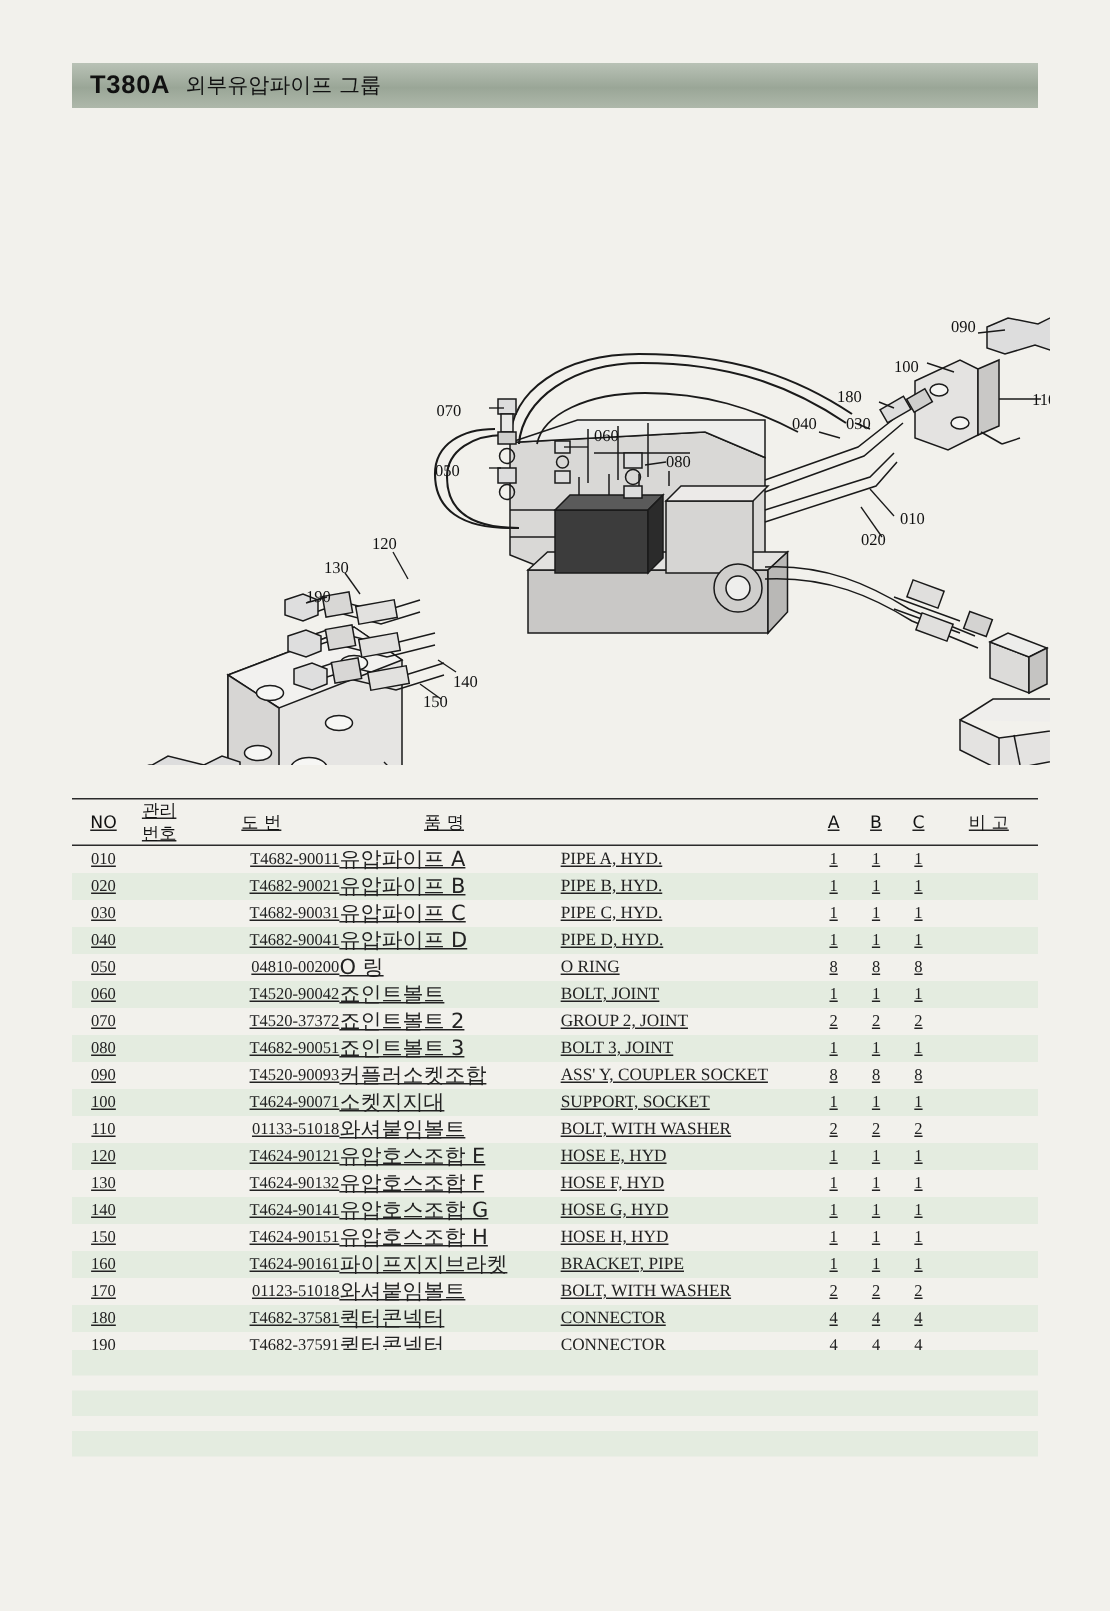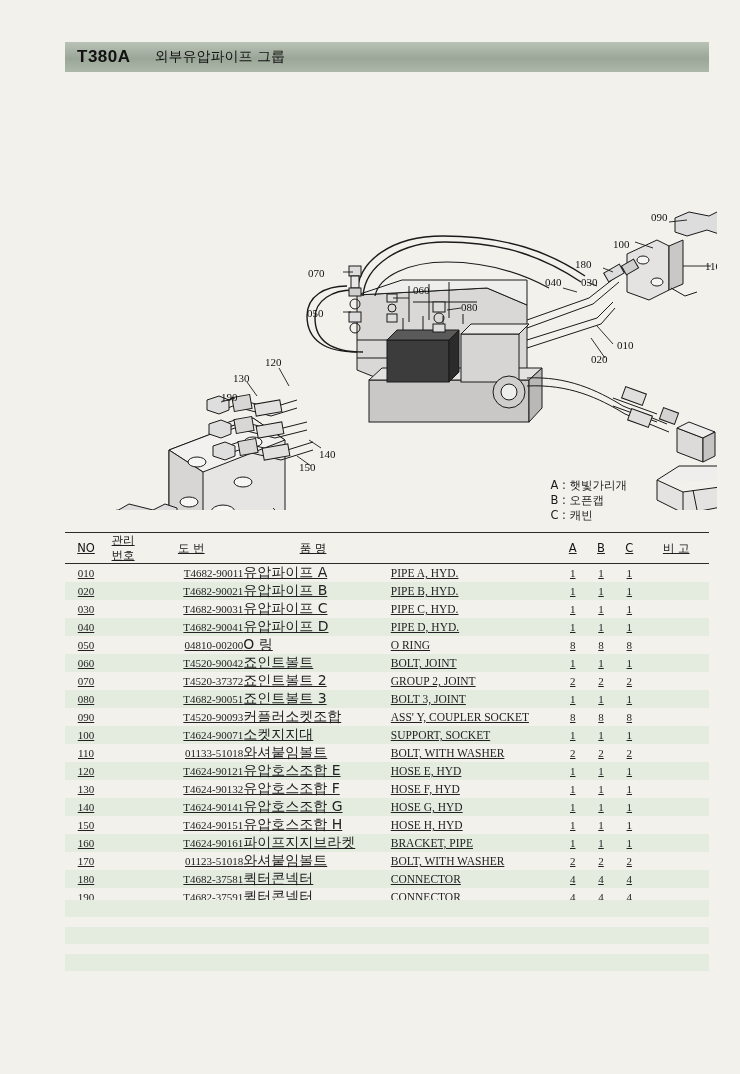--- a/index.html
+++ b/index.html
@@ -10,23 +10,24 @@
     width: 740px;
     height: 1074px;
     background: #f2f1ec;
     font-family: "Liberation Serif", serif;
     color: #222;
     position: relative;
     overflow: hidden;
   }
   .page {
     position: absolute;
-    left: 17px; top: 0;
+    left: 0; top: 0;
     width: 652px;
     height: 1074px;
+    padding-left: 34px;
   }
 
   
   .header-bar {
     position: absolute;
     left: 48px;
     top: 42px;
     width: 644px;
     height: 30px;
     background: linear-gradient(to bottom, #b9c2b6 0%, #9aa697 55%, #aeb8aa 100%);
@@ -38,21 +39,21 @@
     font-weight: bold;
     font-size: 17px;
     color: #111;
     margin-left: 12px;
     letter-spacing: 0.5px;
   }
   .header-title-kr {
     font-family: "DejaVu Sans", sans-serif;
     font-size: 14px;
     color: #111;
-    margin-left: 24px;
+    margin-left: 10px;
   }
   .header-title-en {
     font-family: "Liberation Serif", serif;
     font-size: 16px;
     color: #111;
     margin-left: 8px;
     letter-spacing: 0.5px;
   }
 
   
@@ -332,25 +333,20 @@
         <text x="164" y="311">190</text>
         <text x="262" y="368">140</text>
         <text x="242" y="381">150</text>
         <text x="230" y="437">160</text>
         <text x="82" y="474">090</text>
         <text x="166" y="461">170</text>
       </g>
     </svg>
   </div>
 
-  <div class="legend">
-    <div>A : 햇빛가리개</div>
-    <div>B : 오픈캡</div>
-    <div>C : 캐빈</div>
-  </div>
 
   <div class="table-wrap">
     <table class="parts">
       <tbody>
         <tr class="thead-row rule-top rule-thin">
           <td class="c-no">NO</td>
           <td class="c-mng">관리번호</td>
           <td class="c-part">도    번</td>
           <td class="c-kr">품          명</td>
           <td class="c-en" style="text-align:center"></td>

